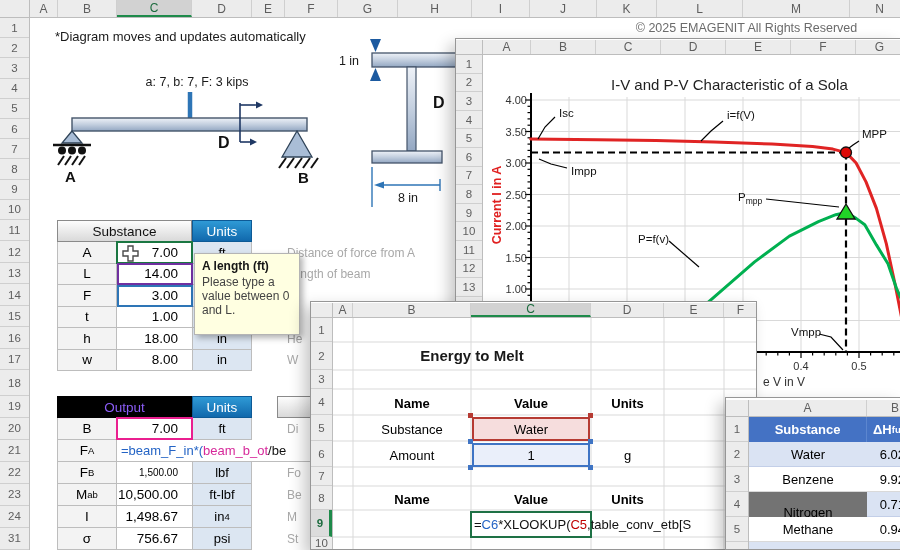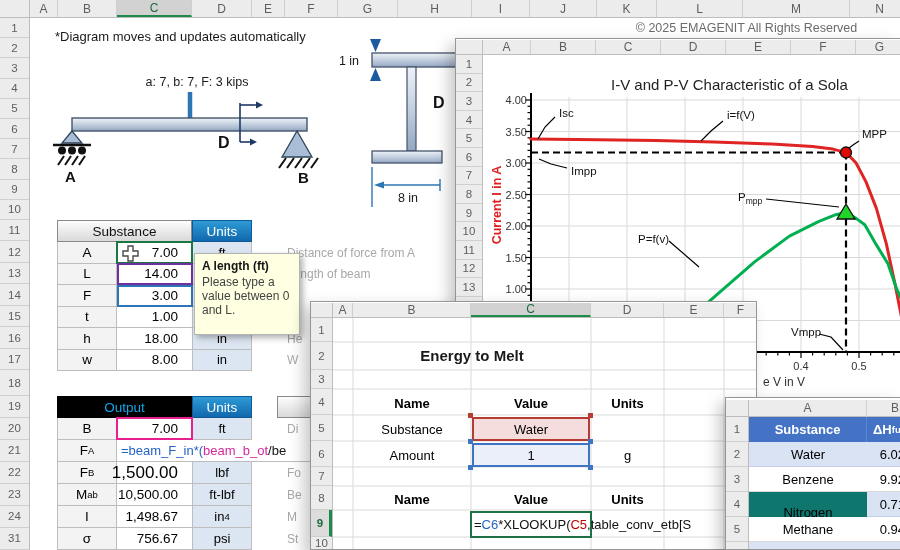--- a/index.html
+++ b/index.html
@@ -21,21 +21,21 @@
   .cname{background:#f3f3f3;justify-content:center;border-right:1px solid #bdbdbd;border-left:1px solid #bdbdbd;}
   .cval{background:#fff;justify-content:flex-end;padding-right:14px;}
   .cunit{background:#dce6f2;justify-content:center;border-left:1px solid #bdbdbd;border-right:1px solid #bdbdbd;}
   .cdef{color:#a8a8a8;justify-content:flex-start;padding-left:8px;overflow:hidden;}
   .trow{border-bottom:1px solid #bdbdbd;}
   .hdrbtn{position:absolute;box-sizing:border-box;display:flex;align-items:center;justify-content:center;
           background:linear-gradient(#fdfdfd,#d9d9d9);border:1px solid #8a8a8a;font-size:13.5px;color:#111;}
   .hdrblue{position:absolute;box-sizing:border-box;display:flex;align-items:center;justify-content:center;
            background:linear-gradient(#2f9ad6,#1168ac);color:#fff;font-size:13.5px;border:1px solid #0d5a96;}
   .hdrblack{position:absolute;box-sizing:border-box;display:flex;align-items:center;justify-content:center;
-            background:#000;color:#0ea5e9;font-size:13.5px;border:1px solid #000;}
+            background:#000;color:#8b5cf6;font-size:13.5px;border:1px solid #000;}
   .selbox{position:absolute;box-sizing:border-box;pointer-events:none;}
   sub{font-size:9.5px;} sup{font-size:9.5px;}
   .fblue{color:#2464c5;} .fmag{color:#d6289a;} .fred{color:#c00000;} .fblk{color:#111;}
   .tooltip{position:absolute;background:#ffffe1;border:1px solid #b4b4b4;box-shadow:3px 3px 6px rgba(0,0,0,.3);
            padding:5px 7px;font-size:12px;color:#444;z-index:6;width:90px;}
   .tooltip b{display:block;color:#161616;margin-bottom:2px;}
   .handle{position:absolute;width:5px;height:5px;}
   .gridline{stroke:#d9d9d9;stroke-width:1;}
 </style>
 </head>
@@ -211,21 +211,21 @@
   <div class="cellrow trow" style="left:117px;top:440px;width:193px;height:22px;font-size:13px;background:#fff;padding-left:4px;">
     <span class="fblue">=beam_F_in*(</span>
       <span class="fmag">beam_b_ot</span>
       <span class="fblk">/be</span>
   </div>
 
   <div class="cellrow cname trow" style="left:57px;top:462px;width:60px;height:22px;font-size:13.5px;">
       <span>F</span>
       <sub>B</sub>
     </div>
-  <div class="cellrow cval trow" style="left:117px;top:462px;width:75px;height:22px;font-size:17px;">1,500.00</div>
+  <div class="cellrow cval trow" style="left:117px;top:462px;width:75px;height:22px;font-size:10px;">1,500.00</div>
   <div class="cellrow cunit trow" style="left:192px;top:462px;width:60px;height:22px;font-size:13px;">lbf</div>
   <div class="cellrow cdef" style="left:279px;top:462px;width:28px;height:22px;font-size:12px;">Fo</div>
 
   <div class="cellrow cname trow" style="left:57px;top:484px;width:60px;height:22px;font-size:13.5px;">
       <span>M</span>
       <sub>ab</sub>
     </div>
   <div class="cellrow cval trow" style="left:117px;top:484px;width:75px;height:22px;font-size:13.5px;">10,500.00</div>
   <div class="cellrow cunit trow" style="left:192px;top:484px;width:60px;height:22px;font-size:13px;">ft-lbf</div>
   <div class="cellrow cdef" style="left:279px;top:484px;width:28px;height:22px;font-size:12px;">Be</div>
@@ -491,21 +491,21 @@
     <div class="cellrow" style="left:23px;top:19px;width:118px;height:25px;justify-content:center;background:#4472c4;color:#fff;font-weight:bold;font-size:13px;border-right:1px solid #5c86cf;">Substance</div>
     <div class="cellrow" style="left:141px;top:19px;width:60px;height:25px;background:#4472c4;color:#fff;font-weight:bold;font-size:13px;padding-left:6px;">
         <span>ΔH</span>
         <sub>fus</sub>
       </div>
 
     <div class="cellrow" style="left:23px;top:44px;width:118px;height:25px;justify-content:center;font-size:13px;background:#dae3f3;border-bottom:1px solid #c3cfe8;">Water</div>
     <div class="cellrow" style="left:141px;top:44px;width:40px;height:25px;justify-content:flex-end;padding-right:2px;font-size:13px;background:#dae3f3;border-bottom:1px solid #c3cfe8;">6.02</div>
     <div class="cellrow" style="left:23px;top:69px;width:118px;height:25px;justify-content:center;font-size:13px;background:#fff;border-bottom:1px solid #d9d9d9;">Benzene</div>
     <div class="cellrow" style="left:141px;top:69px;width:40px;height:25px;justify-content:flex-end;padding-right:2px;font-size:13px;background:#fff;border-bottom:1px solid #d9d9d9;">9.92</div>
-    <div class="cellrow" style="left:23px;top:94px;width:118px;height:42px;justify-content:center;font-size:13px;background:#0f766e;border-bottom:1px solid #c3cfe8;">Nitrogen</div>
+    <div class="cellrow" style="left:23px;top:94px;width:118px;height:42px;justify-content:center;font-size:13px;background:#737373;border-bottom:1px solid #c3cfe8;">Nitrogen</div>
     <div class="cellrow" style="left:141px;top:94px;width:40px;height:25px;justify-content:flex-end;padding-right:2px;font-size:13px;background:#dae3f3;border-bottom:1px solid #c3cfe8;">0.71</div>
     <div class="cellrow" style="left:23px;top:119px;width:118px;height:25px;justify-content:center;font-size:13px;background:#fff;border-bottom:1px solid #d9d9d9;">Methane</div>
     <div class="cellrow" style="left:141px;top:119px;width:40px;height:25px;justify-content:flex-end;padding-right:2px;font-size:13px;background:#fff;border-bottom:1px solid #d9d9d9;">0.94</div>
     <div class="cellrow" style="left:23px;top:144px;width:118px;height:25px;justify-content:center;font-size:13px;background:#dae3f3;">Ethanol</div>
     <div class="cellrow" style="left:141px;top:144px;width:40px;height:25px;justify-content:flex-end;padding-right:2px;font-size:13px;background:#dae3f3;">7.61</div>
   </div>
 
 </div>
 
 </body></html>

